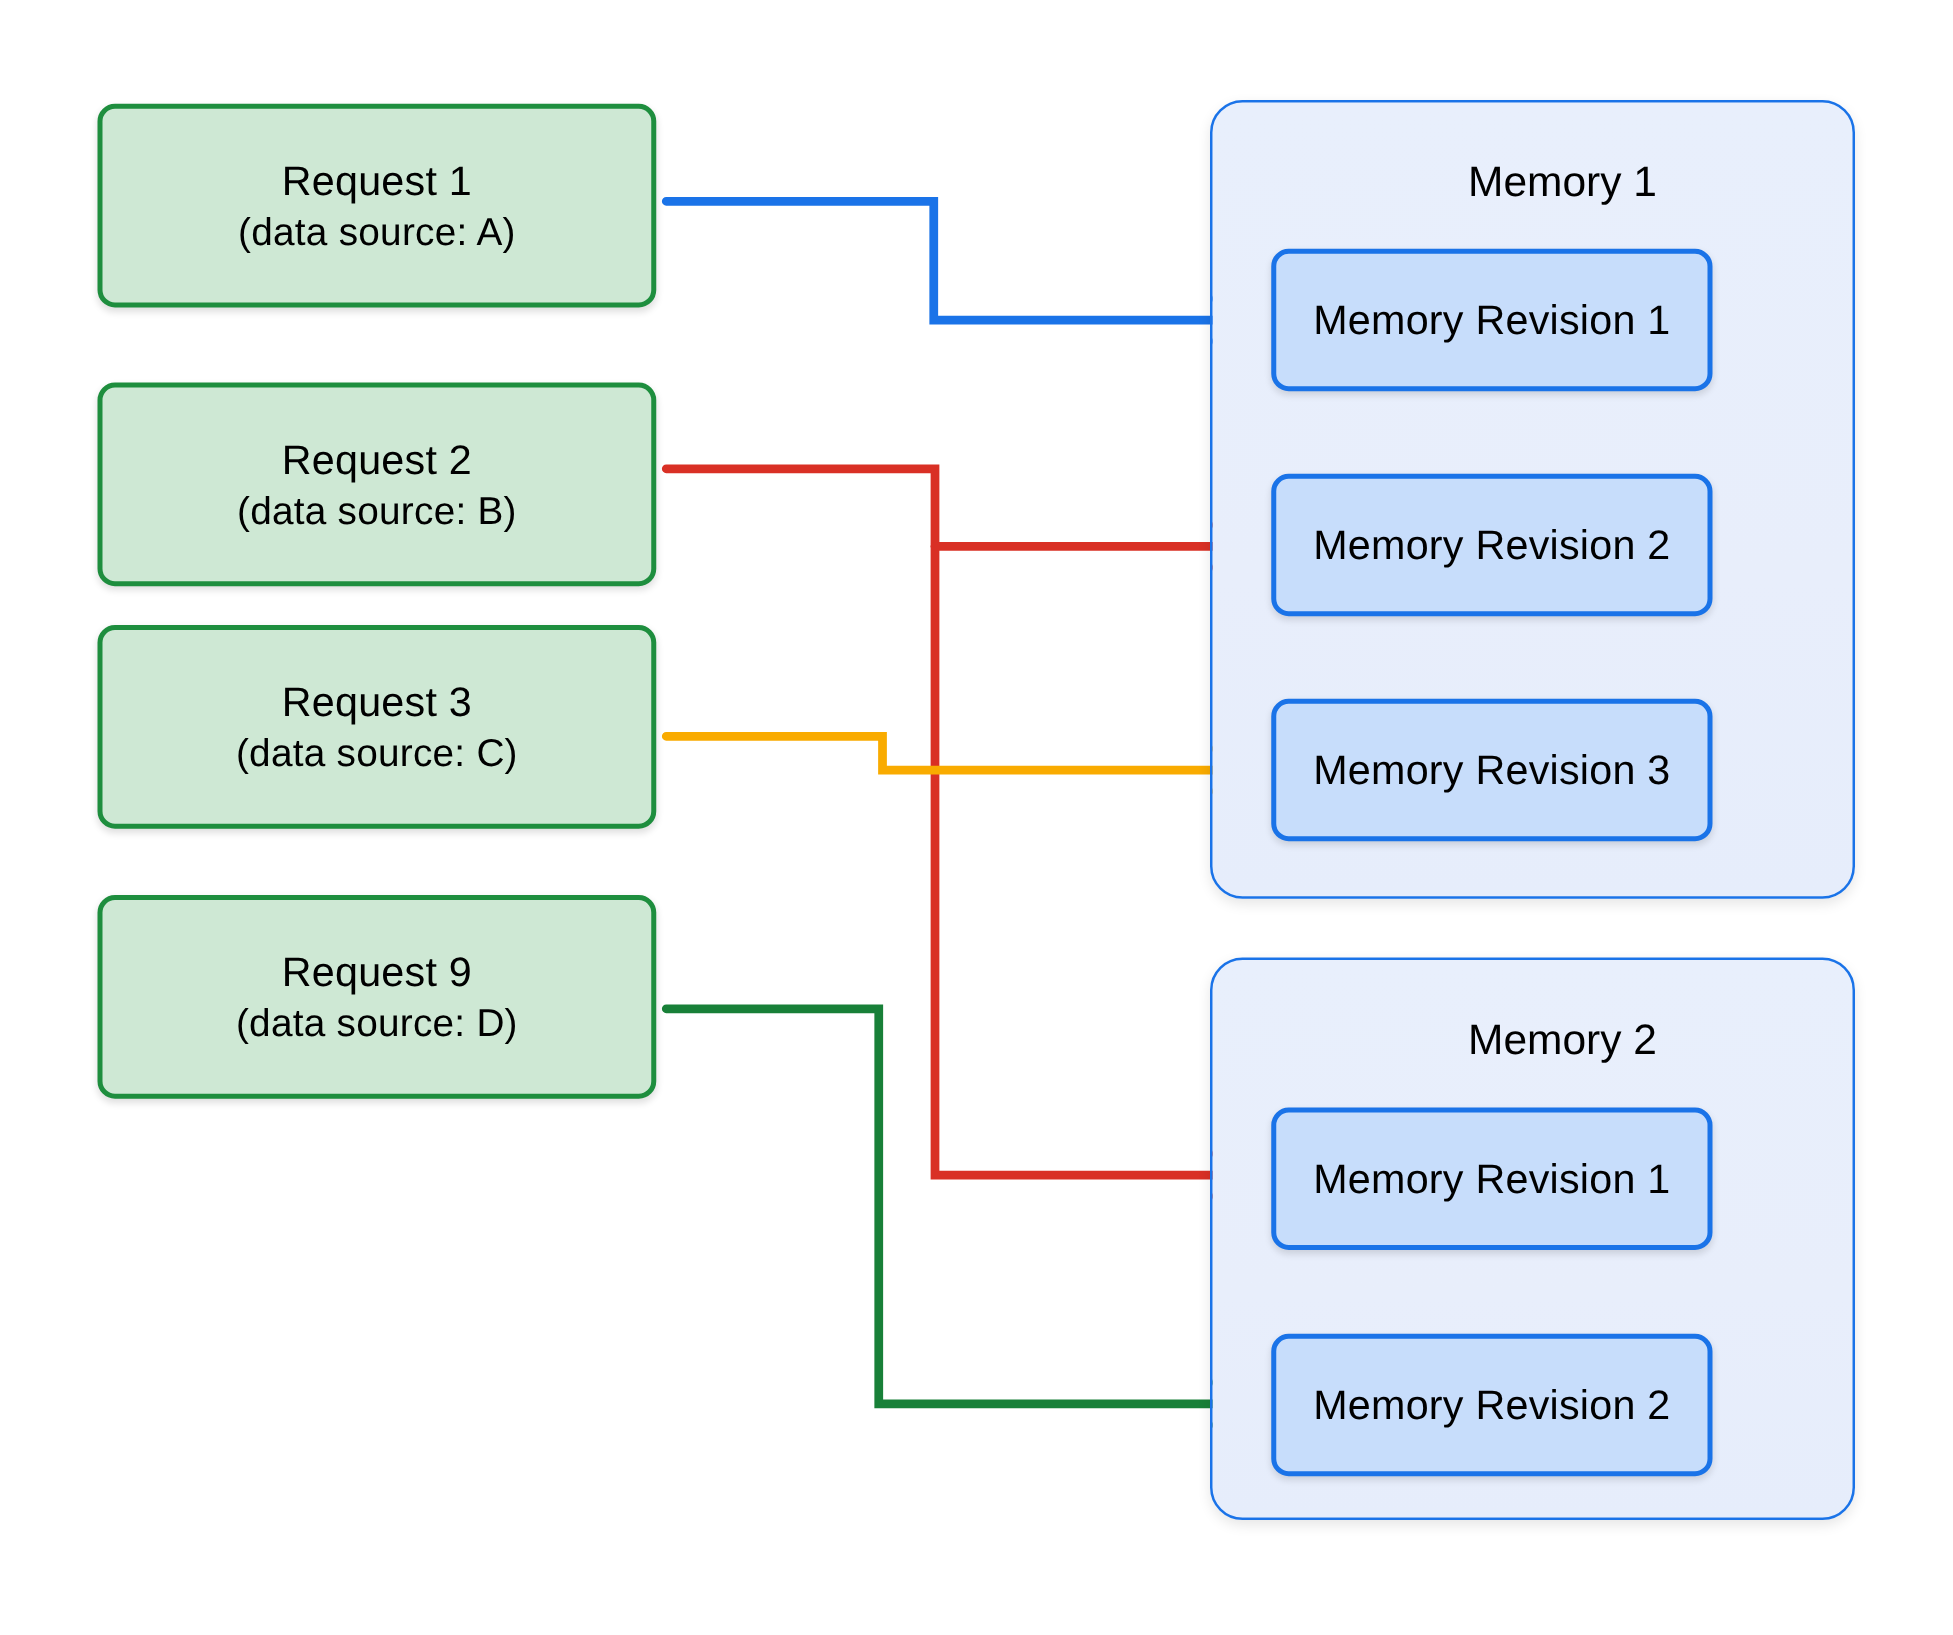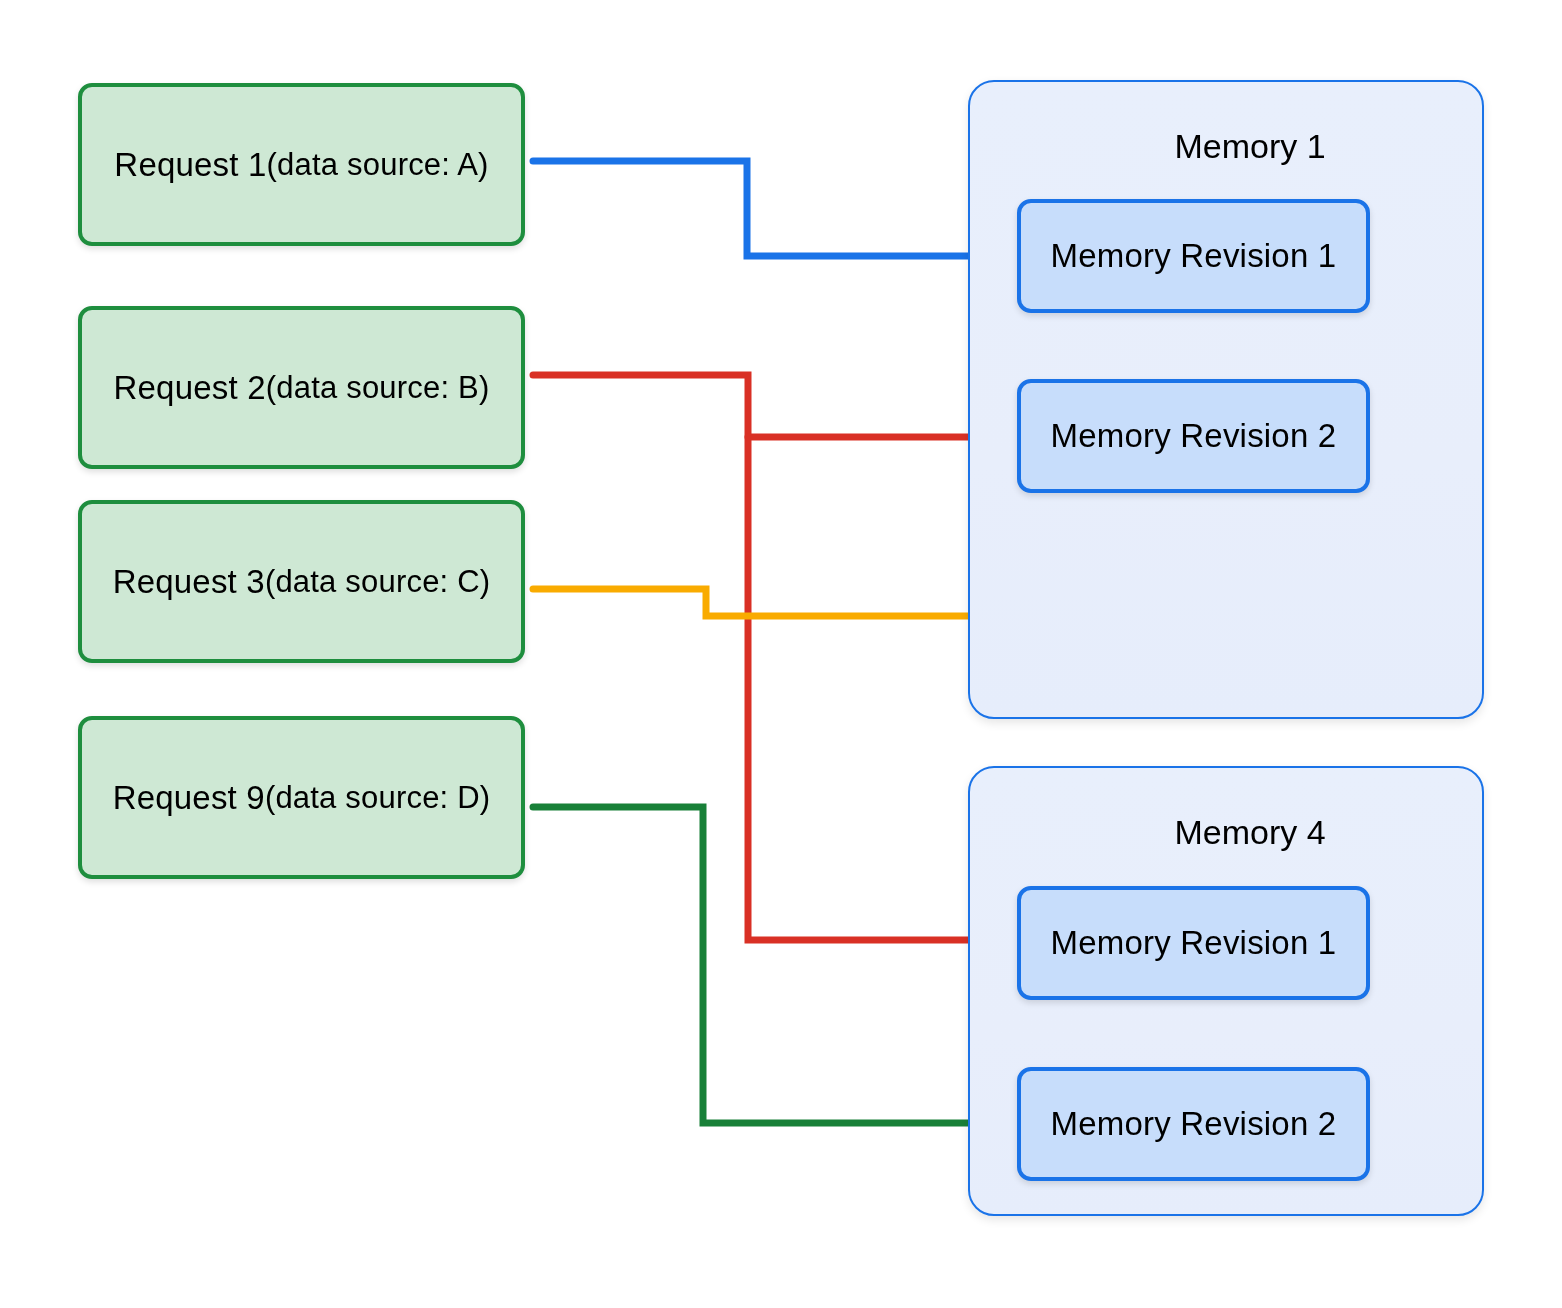--- a/index.html
+++ b/index.html
@@ -17,20 +17,21 @@
   #canvas {
     position: absolute;
     inset: 0;
     width: 1562px;
     height: 1308px;
   }
   .node {
     position: absolute;
     box-sizing: border-box;
     display: flex;
+    flex-direction: column;
     align-items: center;
     justify-content: center;
     text-align: center;
     color: #000000;
   }
   
   .request-box {
     left: 78px;
     width: 447px;
     height: 163px;
@@ -166,19 +167,20 @@
 </div>
 <div class="node request-box" id="request-4">
   <div class="request-title">Request 9</div>
   <div class="request-sub">(data source: D)</div>
 </div>
 
 <div class="memory-container" id="memory-1">
   <div class="memory-title">Memory 1</div>
   <div class="revision-box" id="m1-rev-1">Memory Revision 1</div>
   <div class="revision-box" id="m1-rev-2">Memory Revision 2</div>
+  <div class="revision-box" id="m1-rev-3">Memory Revision 3</div>
 </div>
 
 <div class="memory-container" id="memory-2">
-  <div class="memory-title">Memory 4</div>
+  <div class="memory-title">Memory 2</div>
   <div class="revision-box" id="m2-rev-1">Memory Revision 1</div>
   <div class="revision-box" id="m2-rev-2">Memory Revision 2</div>
 </div>
 
 </body></html>

